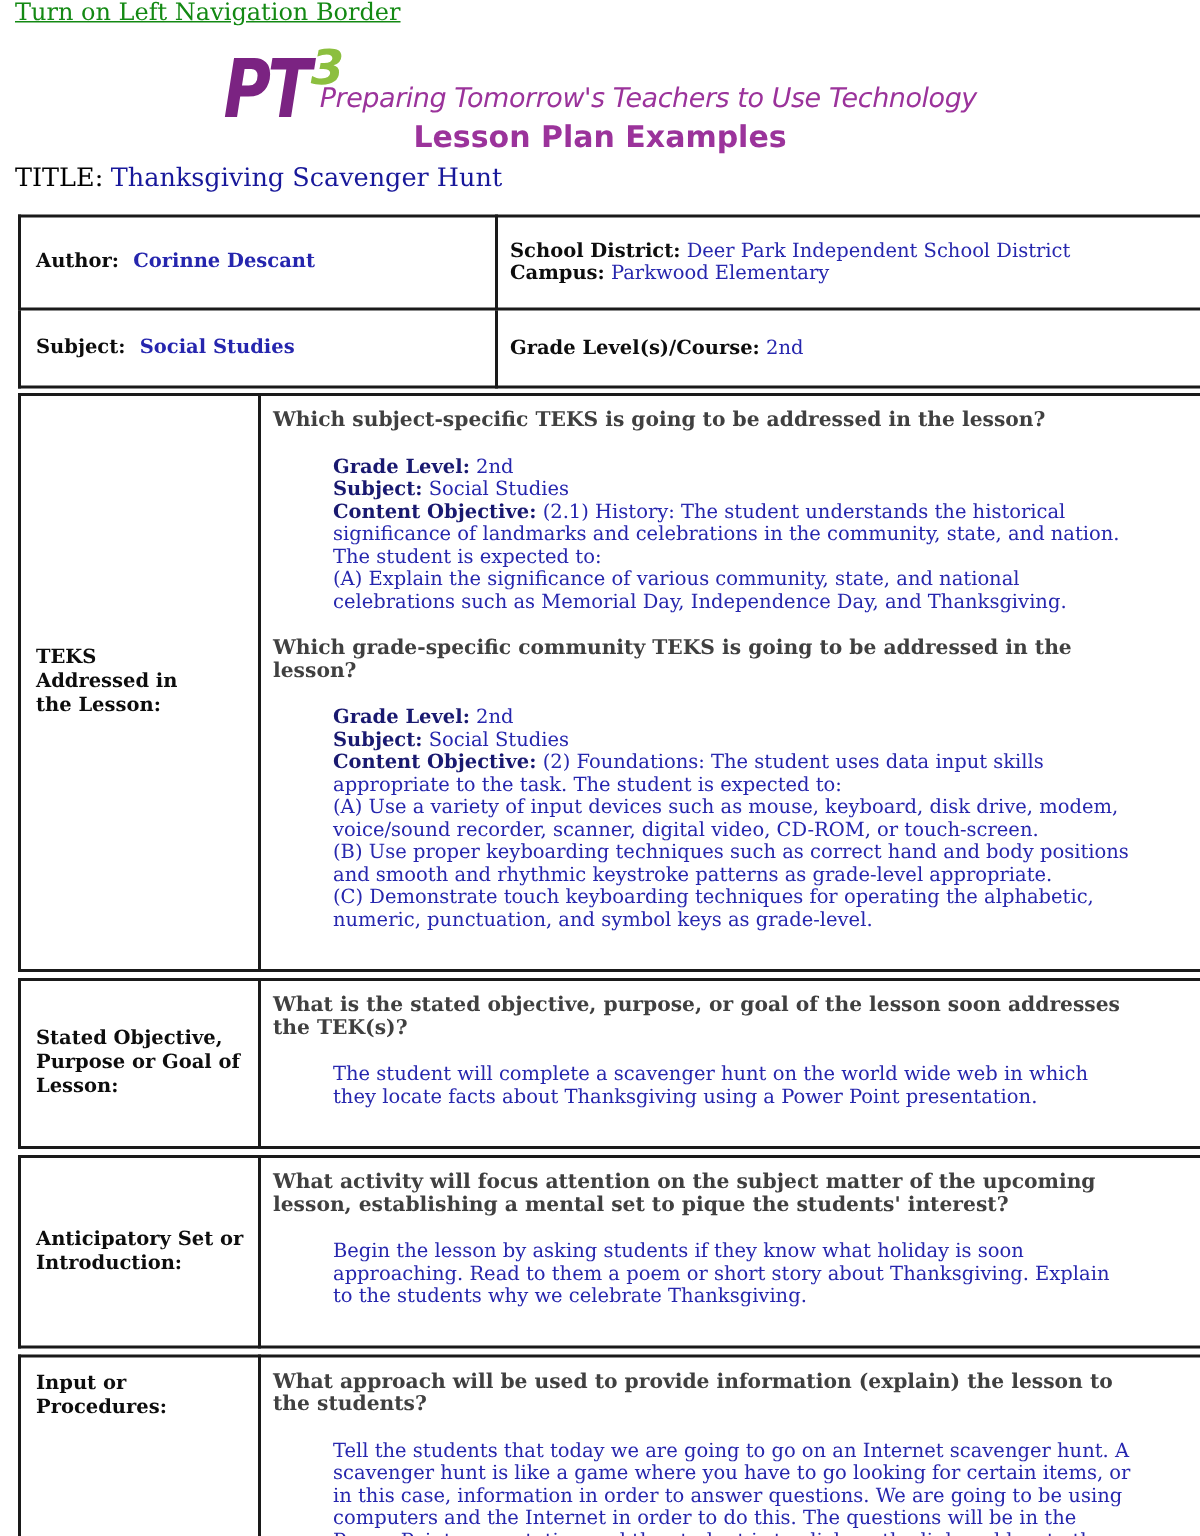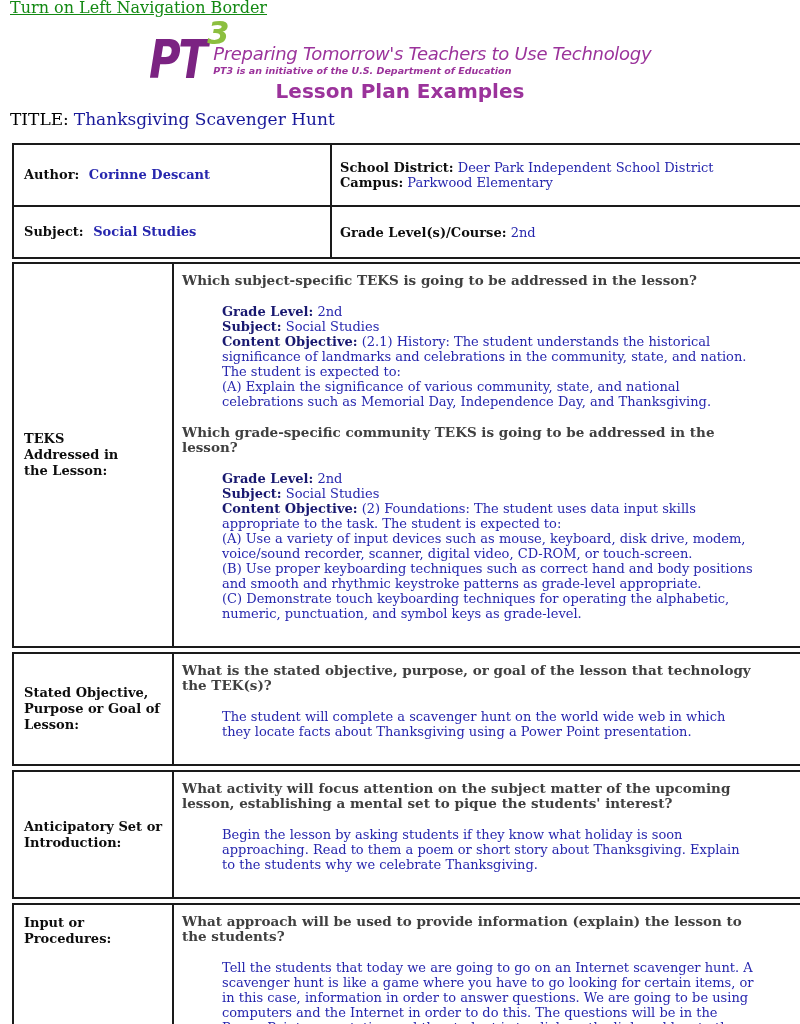--- a/index.html
+++ b/index.html
@@ -57,21 +57,20 @@
 <div class="nav">
   <a>Turn on Left Navigation Border</a>
 </div>
 
 <div class="logo-row">
   <div class="logo">
     <span class="pt">PT</span>
     <div class="logo-text">
       <span class="sup3">3</span>
       <div class="tagline">Preparing Tomorrow's Teachers to Use Technology</div>
-      <div class="initiative">PT3 is an initiative of the U.S. Department of Education</div>
     </div>
   </div>
 </div>
 
 <div class="heading">Lesson Plan Examples</div>
 
 <div class="title-line">
   <span class="t-label">TITLE:</span><span class="t-text">Thanksgiving Scavenger Hunt</span>
 </div>
 
@@ -146,21 +145,21 @@
   <colgroup>
       <col style="width:160px">
       <col>
     </colgroup>
   <tbody>
       <tr>
     <td class="lbl">
       <span class="lbl-inner">Stated Objective, Purpose or Goal of Lesson:</span>
     </td>
     <td class="cell">
-      <p class="q">What is the stated objective, purpose, or goal of the lesson that technology the TEK(s)?</p>
+      <p class="q">What is the stated objective, purpose, or goal of the lesson soon addresses the TEK(s)?</p>
       <div class="ans">The student will complete a scavenger hunt on the world wide web in which they locate facts about Thanksgiving using a Power Point presentation.</div>
     </td>
   </tr>
 </tbody>
   </table>
 
 <table class="t">
   <colgroup>
       <col style="width:160px">
       <col>

